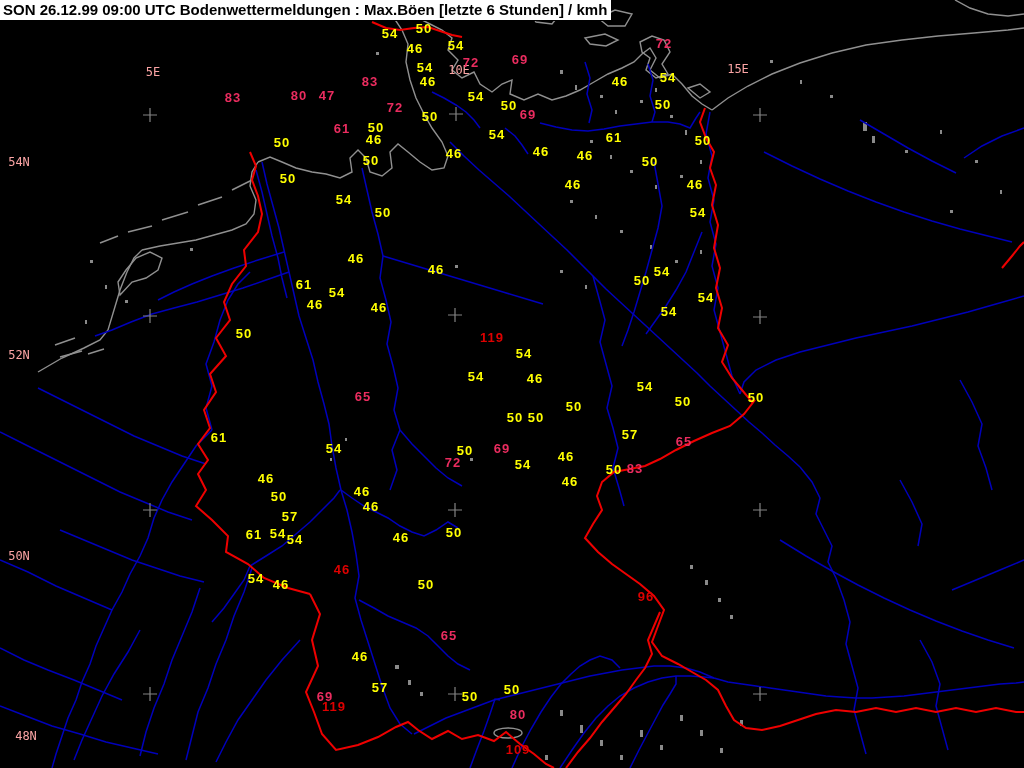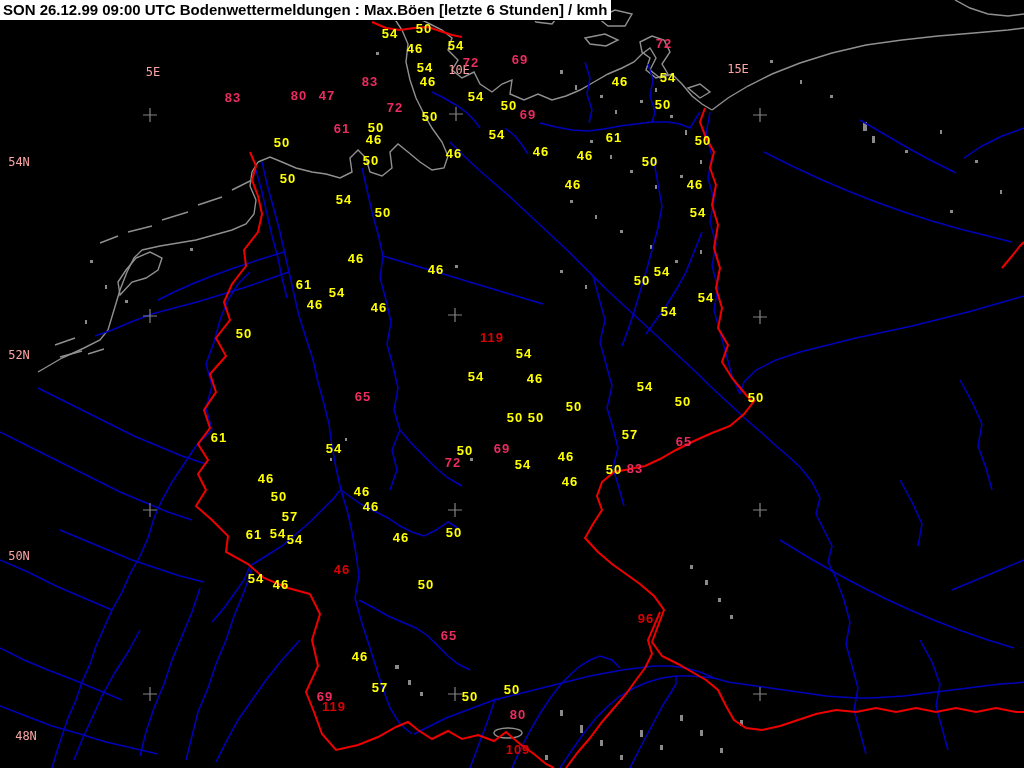--- a/index.html
+++ b/index.html
@@ -303,16 +303,16 @@
     <span class="station lvl-mid" style="left: 363px; top: 396px;">65</span>
     <span class="station lvl-mid" style="left: 502px; top: 448px;">69</span>
     <span class="station lvl-mid" style="left: 453px; top: 462px;">72</span>
     <span class="station lvl-mid" style="left: 684px; top: 441px;">65</span>
     <span class="station lvl-mid" style="left: 635px; top: 468px;">83</span>
     <span class="station lvl-mid" style="left: 518px; top: 714px;">80</span>
     <span class="station lvl-mid" style="left: 325px; top: 696px;">69</span>
     <span class="station lvl-mid" style="left: 449px; top: 635px;">65</span>
     <span class="station lvl-high" style="left: 492px; top: 337px;">119</span>
     <span class="station lvl-high" style="left: 342px; top: 569px;">46</span>
-    <span class="station lvl-high" style="left: 646px; top: 618px; text-align: right;">96</span>
+    <span class="station lvl-high" style="left: 646px; top: 596px; text-align: right;">96</span>
     <span class="station lvl-high" style="left: 334px; top: 706px;">119</span>
     <span class="station lvl-high" style="left: 518px; top: 749px;">109</span>
   </div>
 
 </body></html>

